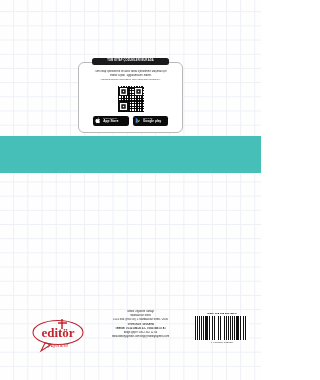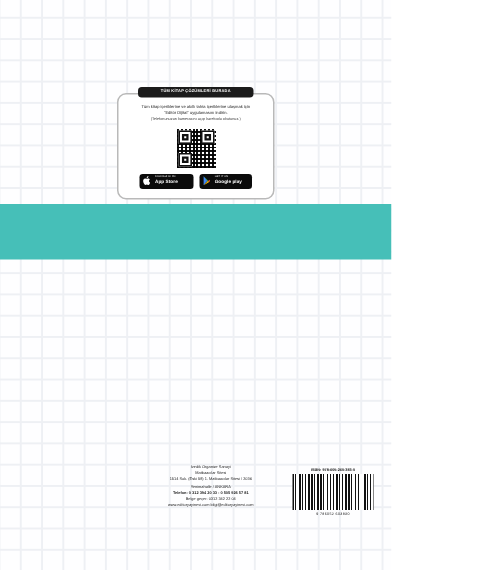--- a/index.html
+++ b/index.html
@@ -187,20 +187,30 @@
             <span class="badge-big">Google play</span>
           </span>
         </div>
 
       </div>
     </div>
   </div>
 
   <div id="band"></div>
 
+  <div id="logo">
+    <svg viewBox="0 0 108 74" width="54" height="37" aria-hidden="true">
+      <ellipse cx="54" cy="33" rx="50" ry="24" fill="none" stroke="#c0272d" stroke-width="2.2"></ellipse>
+      <path d="M28 54 L20 70 L40 57 Z" fill="none" stroke="#c0272d" stroke-width="2.2"></path>
+      <line x1="62" y1="6" x2="62" y2="26" stroke="#c0272d" stroke-width="3"></line>
+      <line x1="54" y1="14" x2="72" y2="14" stroke="#c0272d" stroke-width="3"></line>
+      <text x="54" y="41" text-anchor="middle" font-family="Liberation Serif, serif" font-size="26" font-weight="bold" fill="#c0272d">editör</text>
+      <text x="54" y="62" text-anchor="middle" font-family="Liberation Serif, serif" font-size="12" font-style="italic" fill="#c0272d">yayınevi</text>
+    </svg>
+  </div>
 
   <div id="addr">
     <div class="addr-line">İvedik Organize Sanayi</div>
     <div class="addr-line">Matbaacılar Sitesi</div>
     <div class="addr-line">1514 Sok. (Eski 58) 1. Matbaacılar Sitesi / 2036</div>
     <div class="addr-line">Yenimahalle / ANKARA</div>
     <div class="addr-line bold">Telefon: 0 312 394 20 33 - 0 505 926 57 81</div>
     <div class="addr-line">Belge geçer: 0312 342 22 04</div>
     <div class="addr-line">www.editoryayinevi.com bilgi@editoryayinevi.com</div>
   </div>

